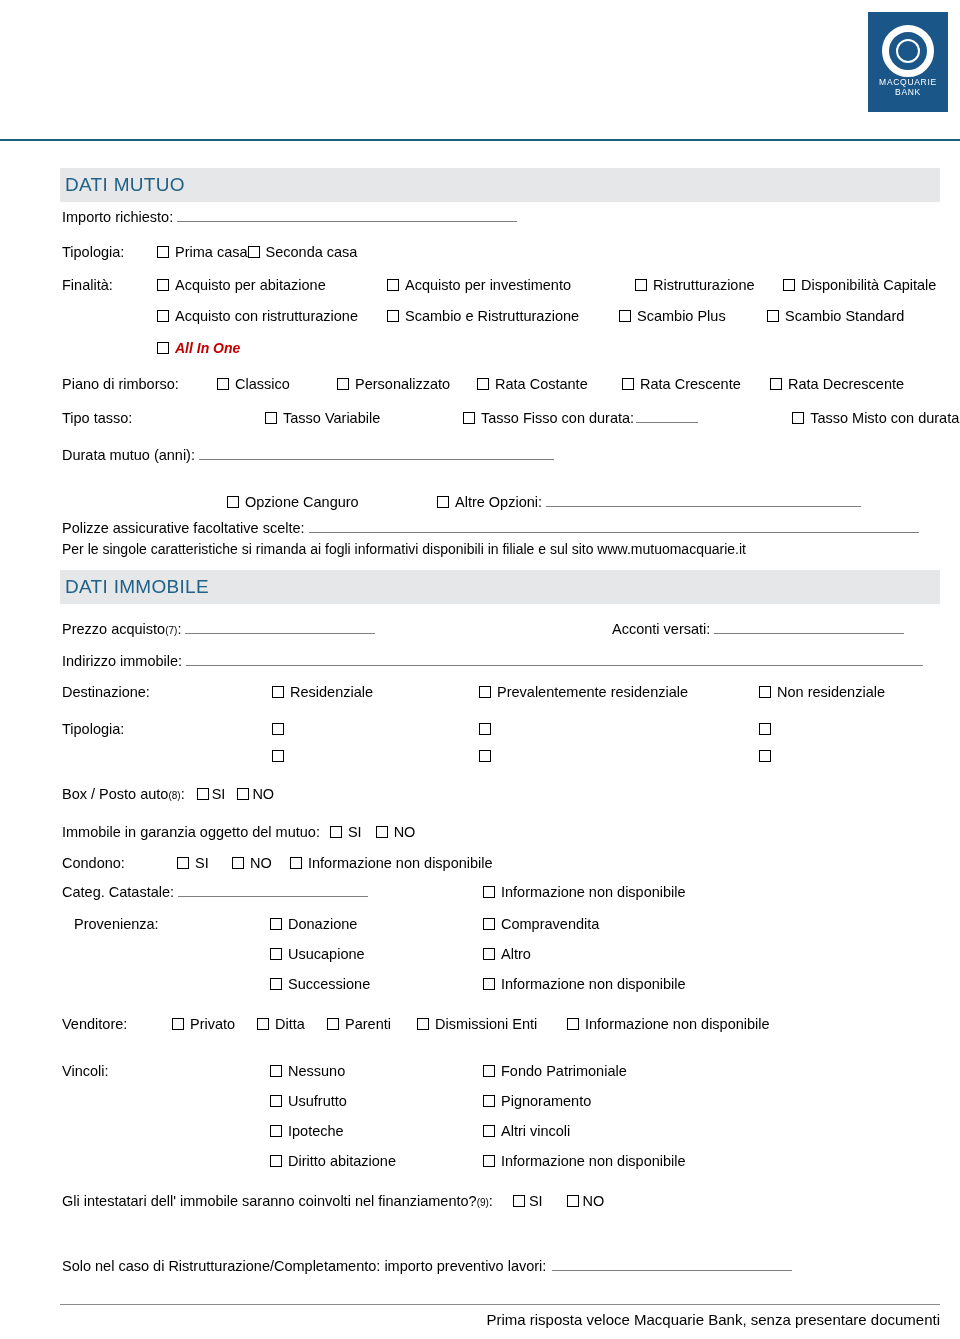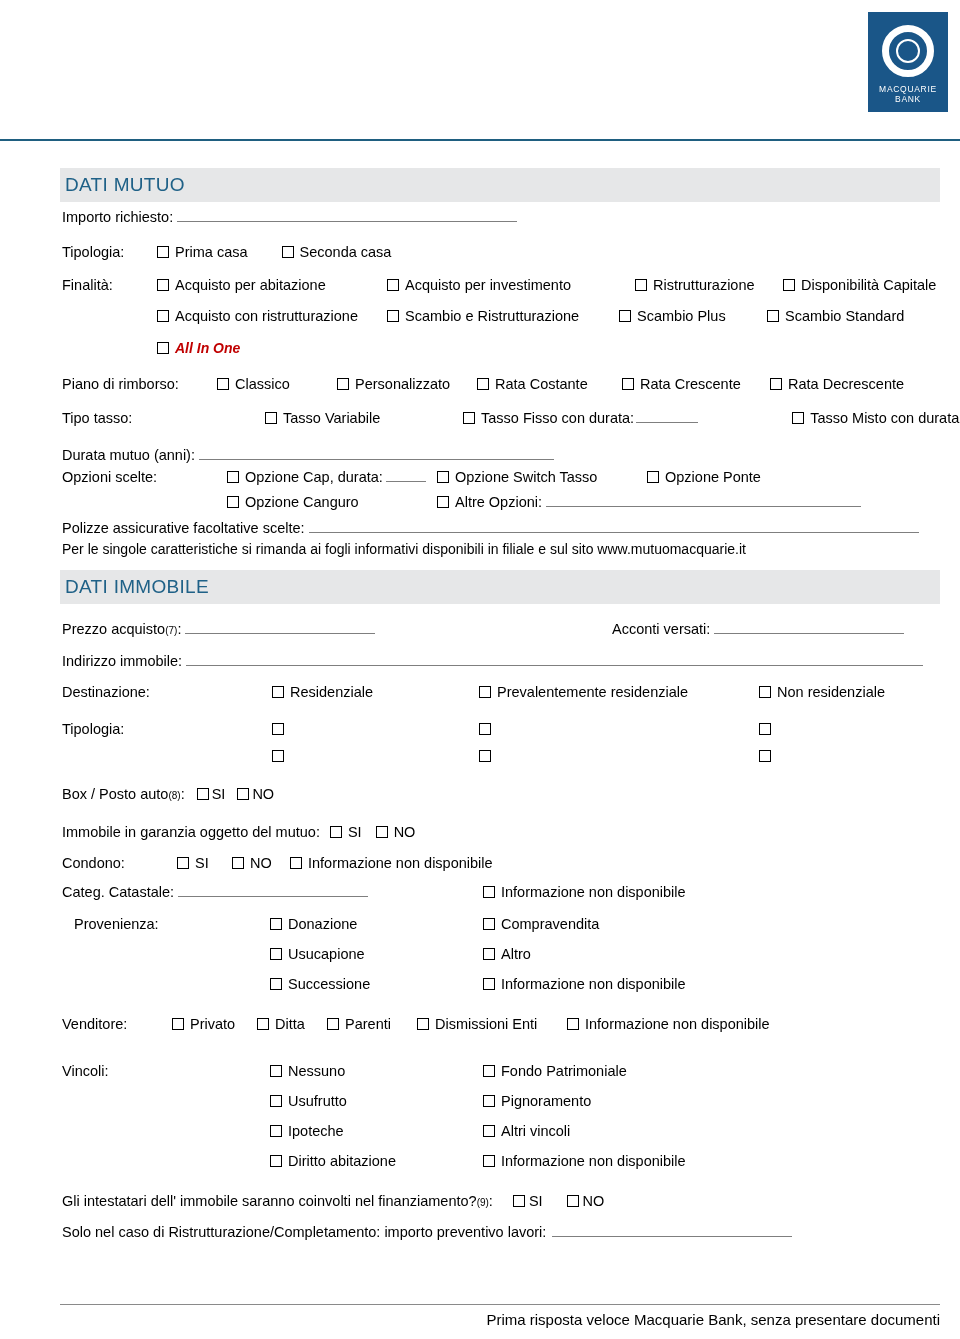--- a/index.html
+++ b/index.html
@@ -46,21 +46,20 @@
     left: 50%;
     transform: translate(-50%,-50%);
     width: 20px;
     height: 20px;
     border-radius: 50%;
     background: #1a5688;
     border: 2px solid #ffffff;
     box-sizing: content-box;
   }
   .logo-text {
-    margin-top: 7px;
     color: #ffffff;
     font-size: 8.5px;
     letter-spacing: 0.7px;
     line-height: 10px;
     text-align: center;
     font-family: "Liberation Sans", sans-serif;
   }
 
   .top-rule {
     position: absolute;
@@ -195,21 +194,21 @@
     <span class="lbl">Importo richiesto:</span>
     <span class="rule" style="width:340px; margin-left:4px;"></span>
   </div>
 
   <div class="row" style="top:243px; left:62px;">
     <span class="lbl" style="width:95px; display:inline-block;">Tipologia:</span>
     <span class="cbi" style="margin-left:0px;">
       <span class="cb"></span>
       <span class="cbtxt">Prima casa</span>
     </span>
-    <span class="cbi" style="margin-left:34px;">
+    <span class="cbi" style="">
       <span class="cb"></span>
       <span class="cbtxt">Seconda casa</span>
     </span>
   </div>
 
   <div class="row" style="top:276px; left:62px;">
     <span class="lbl" style="width:95px; display:inline-block;">Finalità:</span>
     <span class="cbi" style="width:230px;">
       <span class="cb"></span>
       <span class="cbtxt">Acquisto per abitazione</span>
@@ -296,36 +295,20 @@
       <span class="cbtxt">Tasso Misto con durata:</span>
       <span class="rule" style="width:62px; margin-left:2px;"></span>
     </span>
   </div>
 
   <div class="row" style="top:446px; left:62px;">
     <span class="lbl">Durata mutuo (anni):</span>
     <span class="rule" style="width:355px; margin-left:4px;"></span>
   </div>
 
-  <div class="row" style="top:468px; left:62px;">
-    <span class="lbl" style="width:165px; display:inline-block;">Opzioni scelte:</span>
-    <span class="cbi" style="width:210px;">
-      <span class="cb"></span>
-      <span class="cbtxt">Opzione Cap, durata:</span>
-      <span class="rule" style="width:40px; margin-left:3px;"></span>
-    </span>
-    <span class="cbi" style="width:210px;">
-      <span class="cb"></span>
-      <span class="cbtxt">Opzione Switch Tasso</span>
-    </span>
-    <span class="cbi">
-      <span class="cb"></span>
-      <span class="cbtxt">Opzione Ponte</span>
-    </span>
-  </div>
 
   <div class="row" style="top:493px; left:62px;">
     <span class="lbl" style="width:165px; display:inline-block;"></span>
     <span class="cbi" style="width:210px;">
       <span class="cb"></span>
       <span class="cbtxt">Opzione Canguro</span>
     </span>
     <span class="cbi">
       <span class="cb"></span>
       <span class="cbtxt">Altre Opzioni:</span>
@@ -577,21 +560,21 @@
     <span class="cbi" style="margin-left:20px;">
       <span class="cb"></span>
       <span class="cbtxt" style="margin-left:4px;">SI</span>
     </span>
     <span class="cbi" style="margin-left:24px;">
       <span class="cb"></span>
       <span class="cbtxt" style="margin-left:4px;">NO</span>
     </span>
   </div>
 
-  <div class="row" style="top:1223px; left:62px;">
+  <div class="row" style="top:1257px; left:62px;">
     <span class="lbl">Solo nel caso di Ristrutturazione/Completamento:  importo preventivo lavori:</span>
     <span class="rule" style="width:240px; margin-left:6px;"></span>
   </div>
 
   <div class="footer-rule"></div>
   <div class="footer-text">Prima risposta veloce Macquarie Bank, senza presentare documenti</div>
 
 </div>
 
 </body></html>

